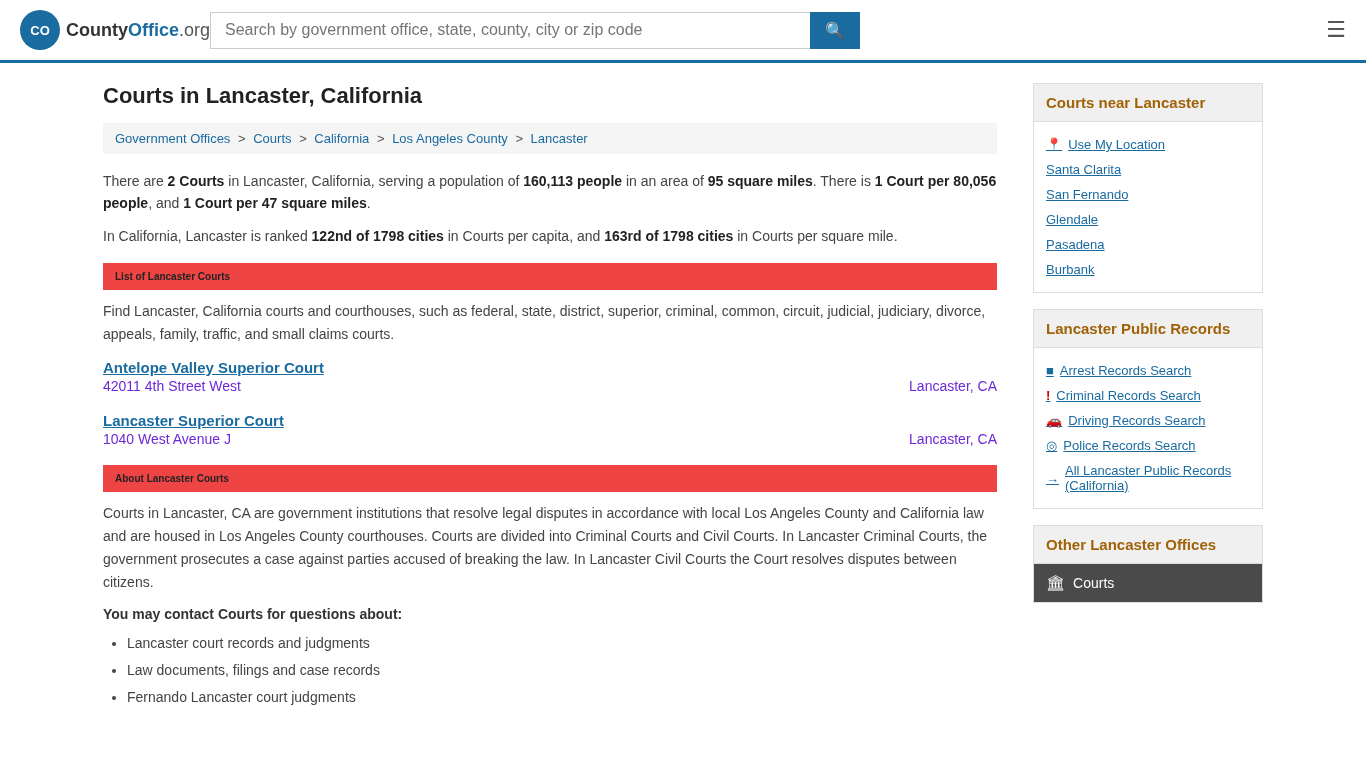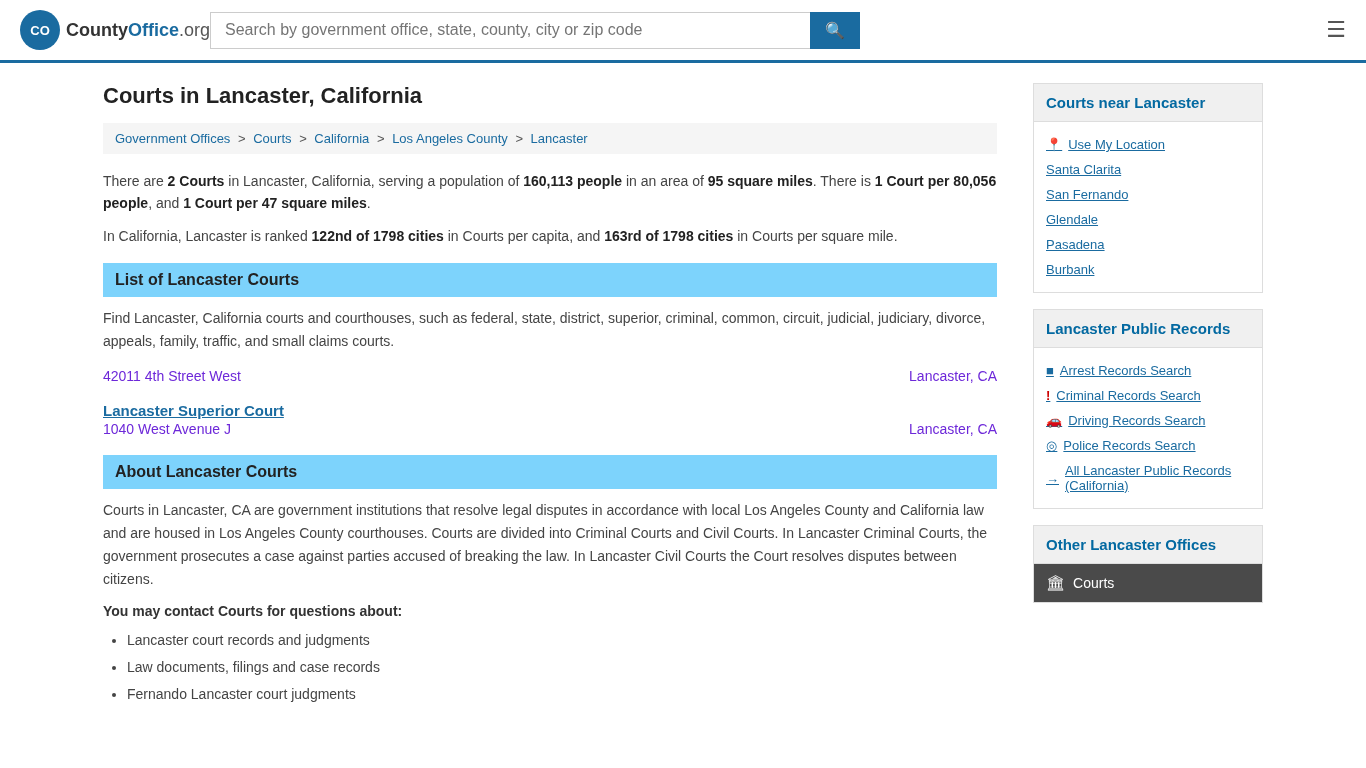--- a/index.html
+++ b/index.html
@@ -94,23 +94,23 @@
     .description {
       font-size: 14px;
       line-height: 1.6;
       margin-bottom: 10px;
       color: #444;
     }
     .description b { color: #222; }
 
     
     .section-header {
-      background: #7dd3fc;
+      background: #ef4444;
       padding: 8px 12px;
-      font-size: 16px;
+      font-size: 10px;
       font-weight: bold;
       color: #222;
       margin: 16px 0 10px 0;
     }
 
     .section-desc {
       font-size: 14px;
       line-height: 1.6;
       color: #444;
       margin-bottom: 14px;
@@ -158,21 +158,21 @@
     
     .sidebar-box {
       border: 1px solid #ddd;
       margin-bottom: 16px;
     }
     .sidebar-box-title {
       background: #f0f0f0;
       padding: 10px 12px;
       font-size: 15px;
       font-weight: bold;
-      color: #0369a1;
+      color: #a16207;
       border-bottom: 1px solid #ddd;
     }
     .sidebar-box-content { padding: 10px 12px; }
 
     .sidebar-link {
       display: flex;
       align-items: center;
       gap: 6px;
       color: #1a6ba0;
       text-decoration: underline;
@@ -246,20 +246,21 @@
     </p>
     <p class="description">
       In California, Lancaster is ranked <b>122nd of 1798 cities</b> in Courts per capita, and <b>163rd of 1798 cities</b> in Courts per square mile.
     </p>
 
     <div class="section-header">List of Lancaster Courts</div>
 
     <p class="section-desc">Find Lancaster, California courts and courthouses, such as federal, state, district, superior, criminal, common, circuit, judicial, judiciary, divorce, appeals, family, traffic, and small claims courts.</p>
 
     <div class="court-item">
+      <div class="court-name">Antelope Valley Superior Court</div>
       <div class="court-details">
         <span>42011 4th Street West</span>
         <span>Lancaster, CA</span>
       </div>
     </div>
 
     <div class="court-item">
       <div class="court-name">Lancaster Superior Court</div>
       <div class="court-details">
         <span>1040 West Avenue J</span>

